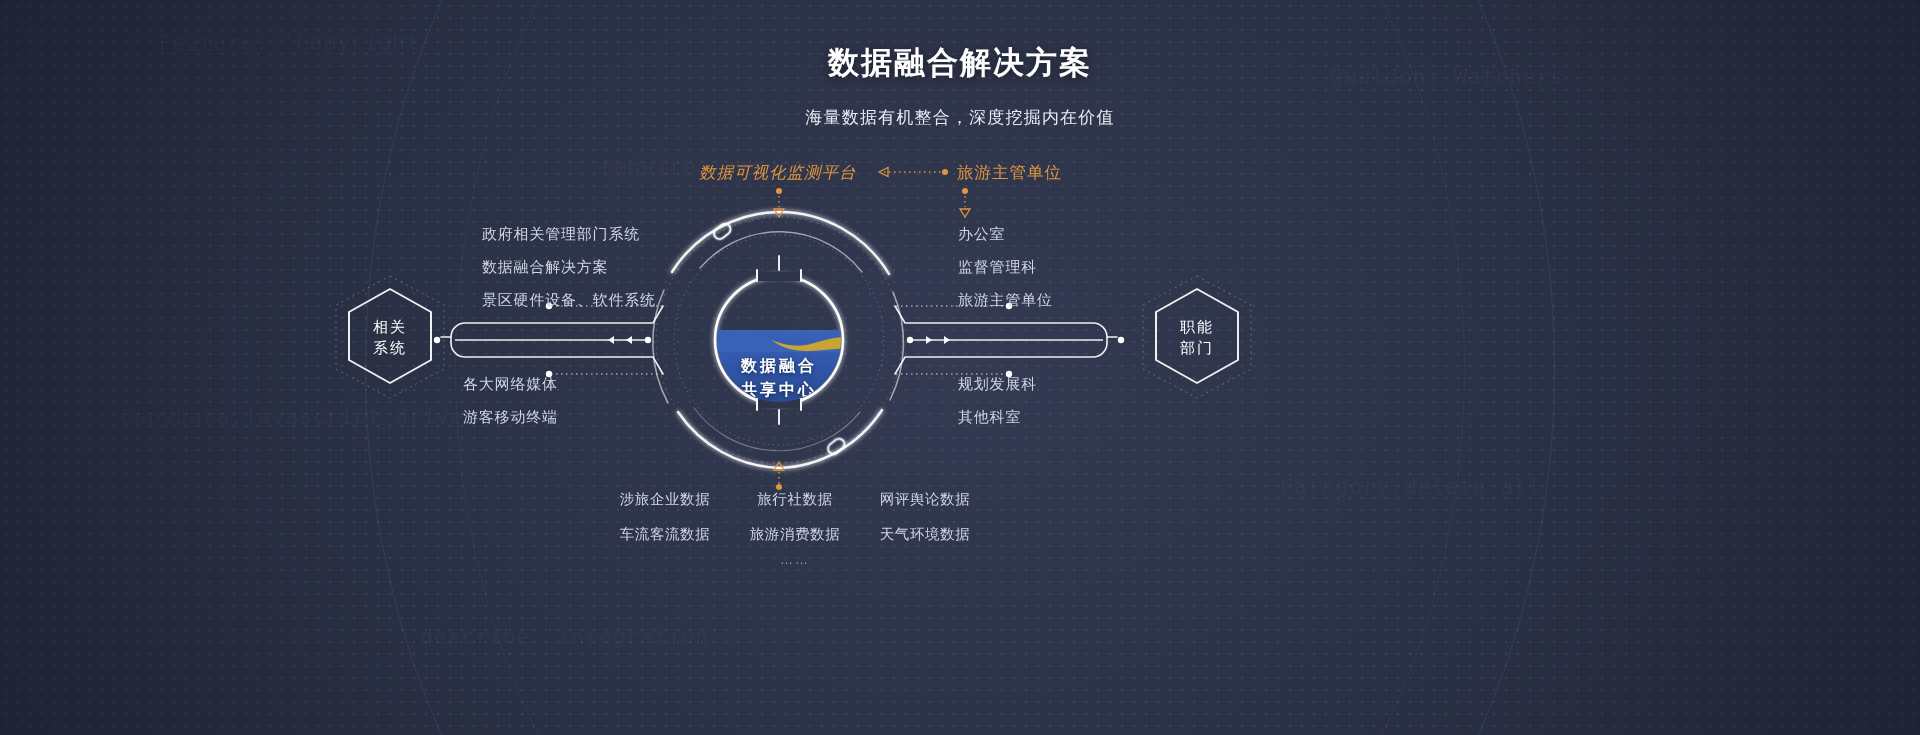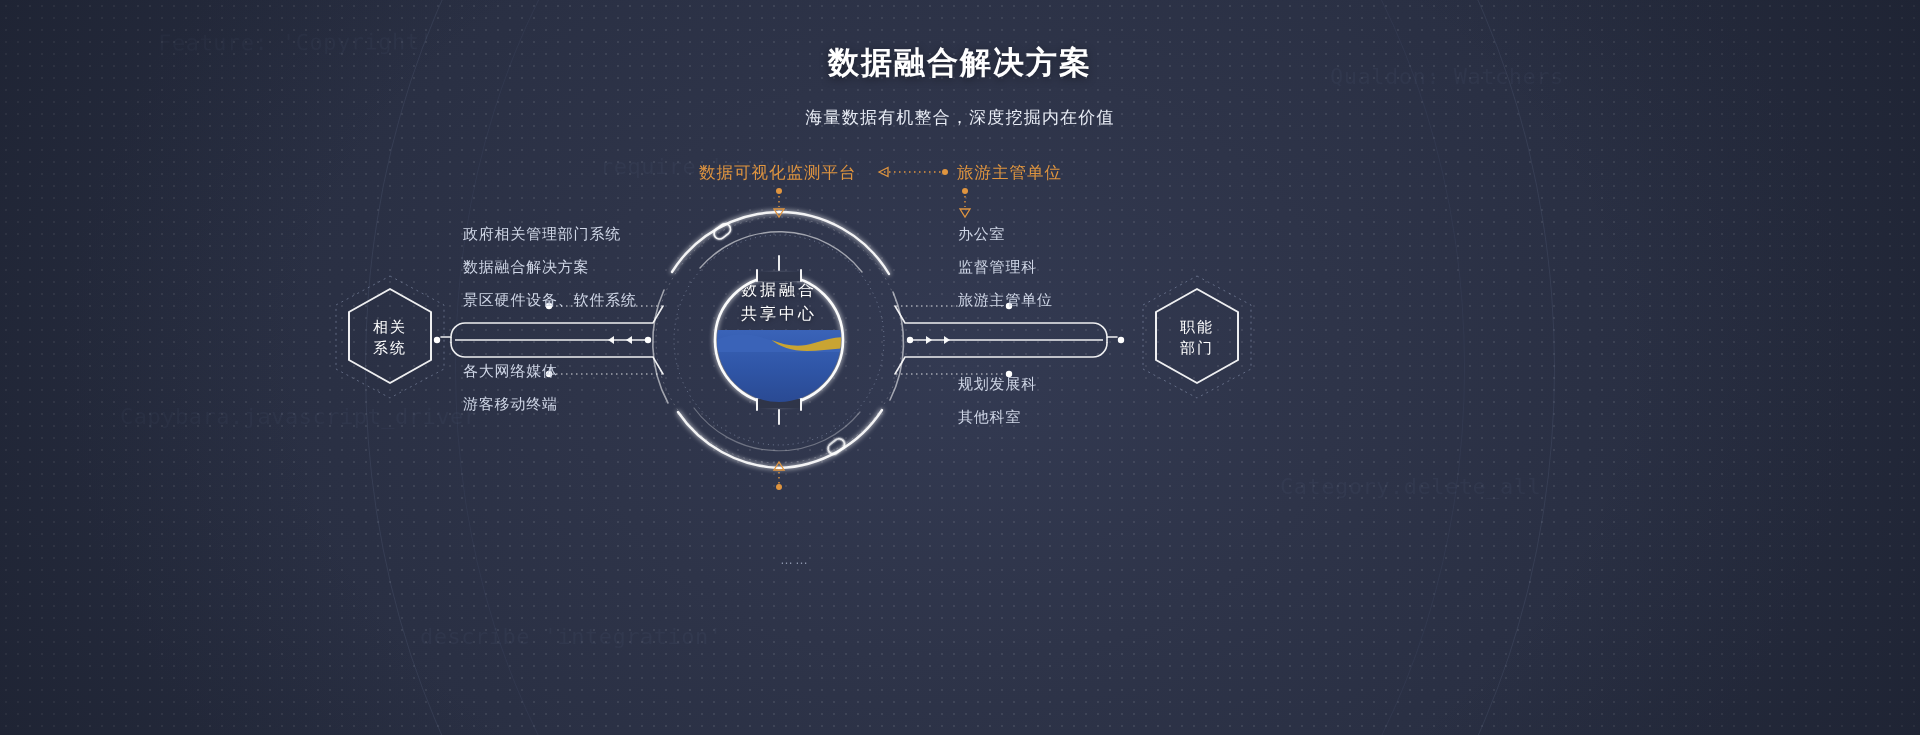--- a/index.html
+++ b/index.html
@@ -39,28 +39,28 @@
   .header{position:absolute;top:0;left:0;width:100%;text-align:center;z-index:9;}
   .title{margin-top:42px;font-size:31px;font-weight:bold;color:#ffffff;letter-spacing:2px;
       text-shadow:0 2px 10px rgba(0,0,0,.45);}
   .subtitle{margin-top:22px;font-size:17px;color:#e8ecf5;letter-spacing:1.2px;}
 
   
   .stage{position:absolute;inset:0;z-index:5;}
 
   
   .top-label{position:absolute;color:#e0953f;font-size:16.5px;letter-spacing:1px;white-space:nowrap;}
-  #lbl-viz{left:699px;top:162px;}
+  #lbl-viz{left:699px;top:162px;font-style:italic;}
   #lbl-gov{left:957px;top:162px;}
 
   
   .side-list{position:absolute;font-size:15px;color:#cfd6e6;letter-spacing:.8px;white-space:nowrap;}
   .side-list div{margin-bottom:14px;}
-  #left-top{left:463px;top:225px;}
-  #left-bottom{left:463px;top:362px;}
+  #left-top{left:482px;top:225px;}
+  #left-bottom{left:463px;top:375px;}
   #right-top{left:958px;top:225px;}
   #right-bottom{left:958px;top:375px;}
   #right-top,#right-bottom{left:958px;}
 
   
   .hexwrap{position:absolute;width:120px;height:130px;}
   #hex-left{left:330px;top:272px;}
   #hex-right{left:1137px;top:272px;}
   .hexwrap svg{position:absolute;inset:0;}
   .hex-text{position:absolute;inset:0;display:flex;flex-direction:column;
@@ -77,21 +77,21 @@
   
   .vec{position:absolute;inset:0;width:1920px;height:735px;pointer-events:none;}
 
   
   .core{position:absolute;left:717px;top:278px;width:124px;height:124px;border-radius:50%;
       overflow:hidden;}
   .core-fill{position:absolute;left:-6%;bottom:0;width:112%;height:58%;
       background:linear-gradient(180deg,#3a63b8 0%,#2f55a6 55%,#2a4a93 100%);}
   .core-wave{position:absolute;left:-6%;top:42%;width:112%;height:22px;}
   .core-text{position:absolute;inset:0;display:flex;flex-direction:column;
-      align-items:center;justify-content:flex-start;color:#fff;font-size:16px;font-weight:normal;
+      align-items:center;justify-content:flex-end;color:#fff;font-size:16px;font-weight:bold;
       letter-spacing:3px;line-height:24px;text-shadow:0 1px 4px rgba(0,0,0,.5);}
 </style>
 </head>
 <body>
 
 <div class="bg-root">
   <div class="bg-code c1">Feature: 'Copyright'</div>
   <div class="bg-code c2">require 'capybara'</div>
   <div class="bg-code c3">Capybara.javascript_driver</div>
   <div class="bg-code c4">Category.delete_all</div>
@@ -265,15 +265,23 @@
     <svg class="core-wave" viewBox="0 0 140 24" preserveAspectRatio="none">
       <path d="M0,14 C18,4 34,2 52,8 C70,14 84,20 102,14 C118,9 130,6 140,8 L140,24 L0,24 Z" fill="#3a63b8"></path>
       <path d="M62,11 C76,17 90,20 106,14 C120,9 132,7 140,8 L140,20 C126,20 112,23 98,23 C82,23 70,18 62,11 Z" fill="#c9a432"></path>
     </svg>
     <div class="core-text">
       <span>数据融合</span>
       <span>共享中心</span>
     </div>
   </div>
 
+  <div class="bottom-grid">
+    <div>涉旅企业数据</div>
+    <div>旅行社数据</div>
+    <div>网评舆论数据</div>
+    <div>车流客流数据</div>
+    <div>旅游消费数据</div>
+    <div>天气环境数据</div>
+  </div>
   <div class="ellipsis">……</div>
 
 </div>
 
 </body></html>

